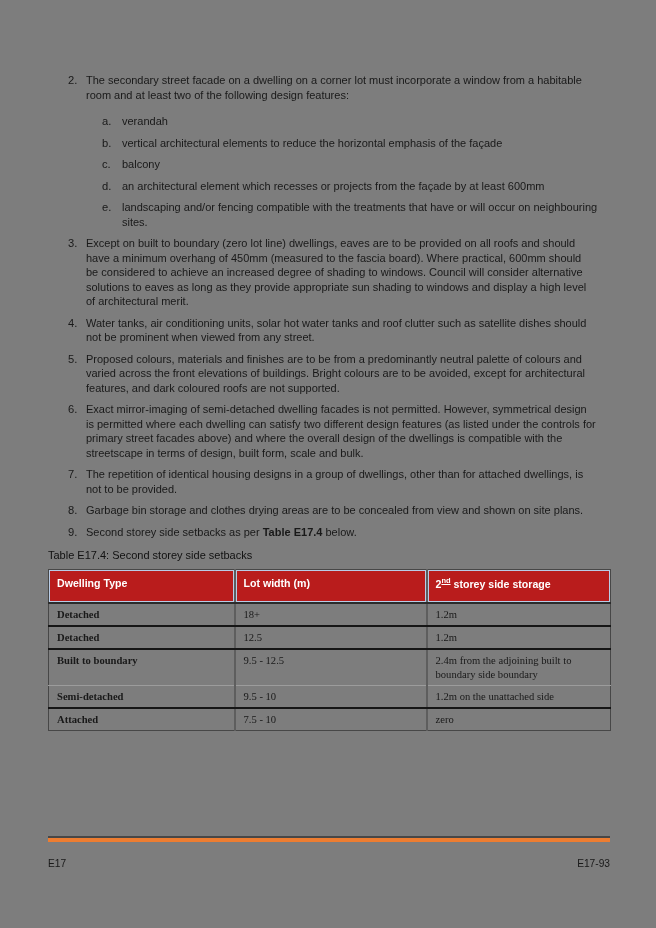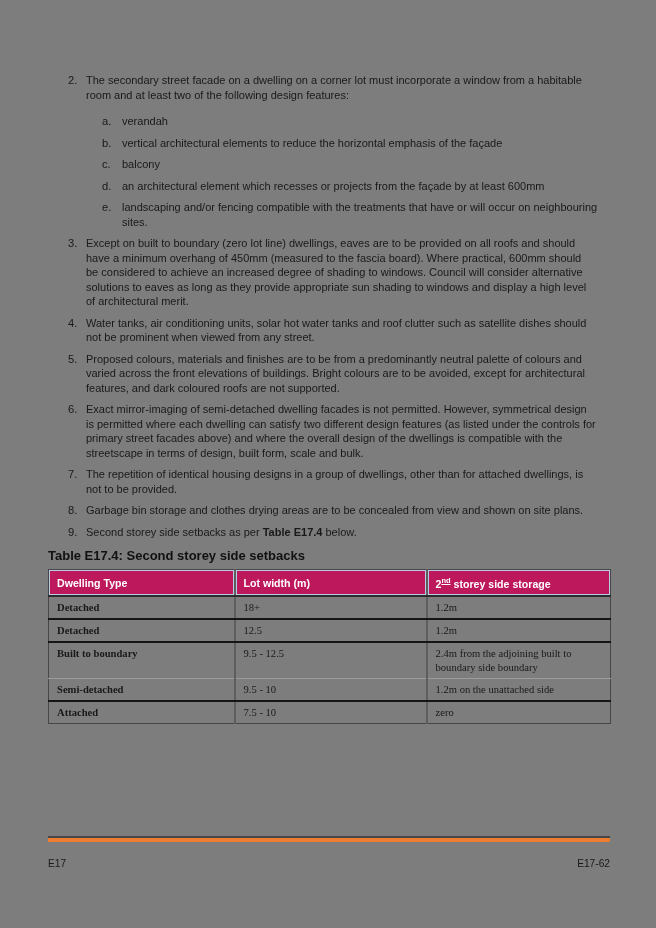--- a/index.html
+++ b/index.html
@@ -33,35 +33,35 @@
   .sub-li:last-child { margin-bottom: 0; }
   .sub-letter {
     flex: 0 0 20px; margin-left: 16px;
     font-size: 11.2px; line-height: 14.5px;
   }
   .sub-text { margin: 0; max-width: 470px; font-size: 11.2px; line-height: 14.5px; }
   .bold-inline { font-weight: bold; }
   
   .table-title {
     margin: 9px 0 6px 0;
-    font-size: 13px; font-weight: bold; line-height: 15px;
+    font-size: 11px; font-weight: normal; line-height: 15px;
     color: #111;
   }
   table.setbacks {
     width: 562px;
     border-collapse: collapse;
     border: 1px solid #474747;
     table-layout: fixed;
   }
   table.setbacks th {
-    background: #be185d;
+    background: #b91c1c;
     color: #ffffff;
     font-size: 10.6px; font-weight: bold;
     text-align: left;
-    padding: 6px 8px 5px 8px;
+    padding: 6px 8px 12px 8px;
     box-shadow: inset 0 0 0 1px #b9cce6;
     border-bottom: 2px solid #2b2b2b;
     margin-left: 14px;
   }
   table.setbacks th + th, table.setbacks td + td { border-left: 2px solid #5e5e5e; }
   table.setbacks td {
     font-size: 10.6px; line-height: 14px;
     padding: 4px 8px 3px 8px;
     vertical-align: top;
     font-family: Liberation Serif, serif;
@@ -206,16 +206,16 @@
           <td>zero</td>
         </tr>
       </tbody>
     </table>
   </div>
 
   <div class="footer">
     <div class="footer-rule"></div>
     <div class="footer-row">
       <span>E17</span>
-      <span>E17-62</span>
+      <span>E17-93</span>
     </div>
   </div>
 </div>
 
 </body></html>

